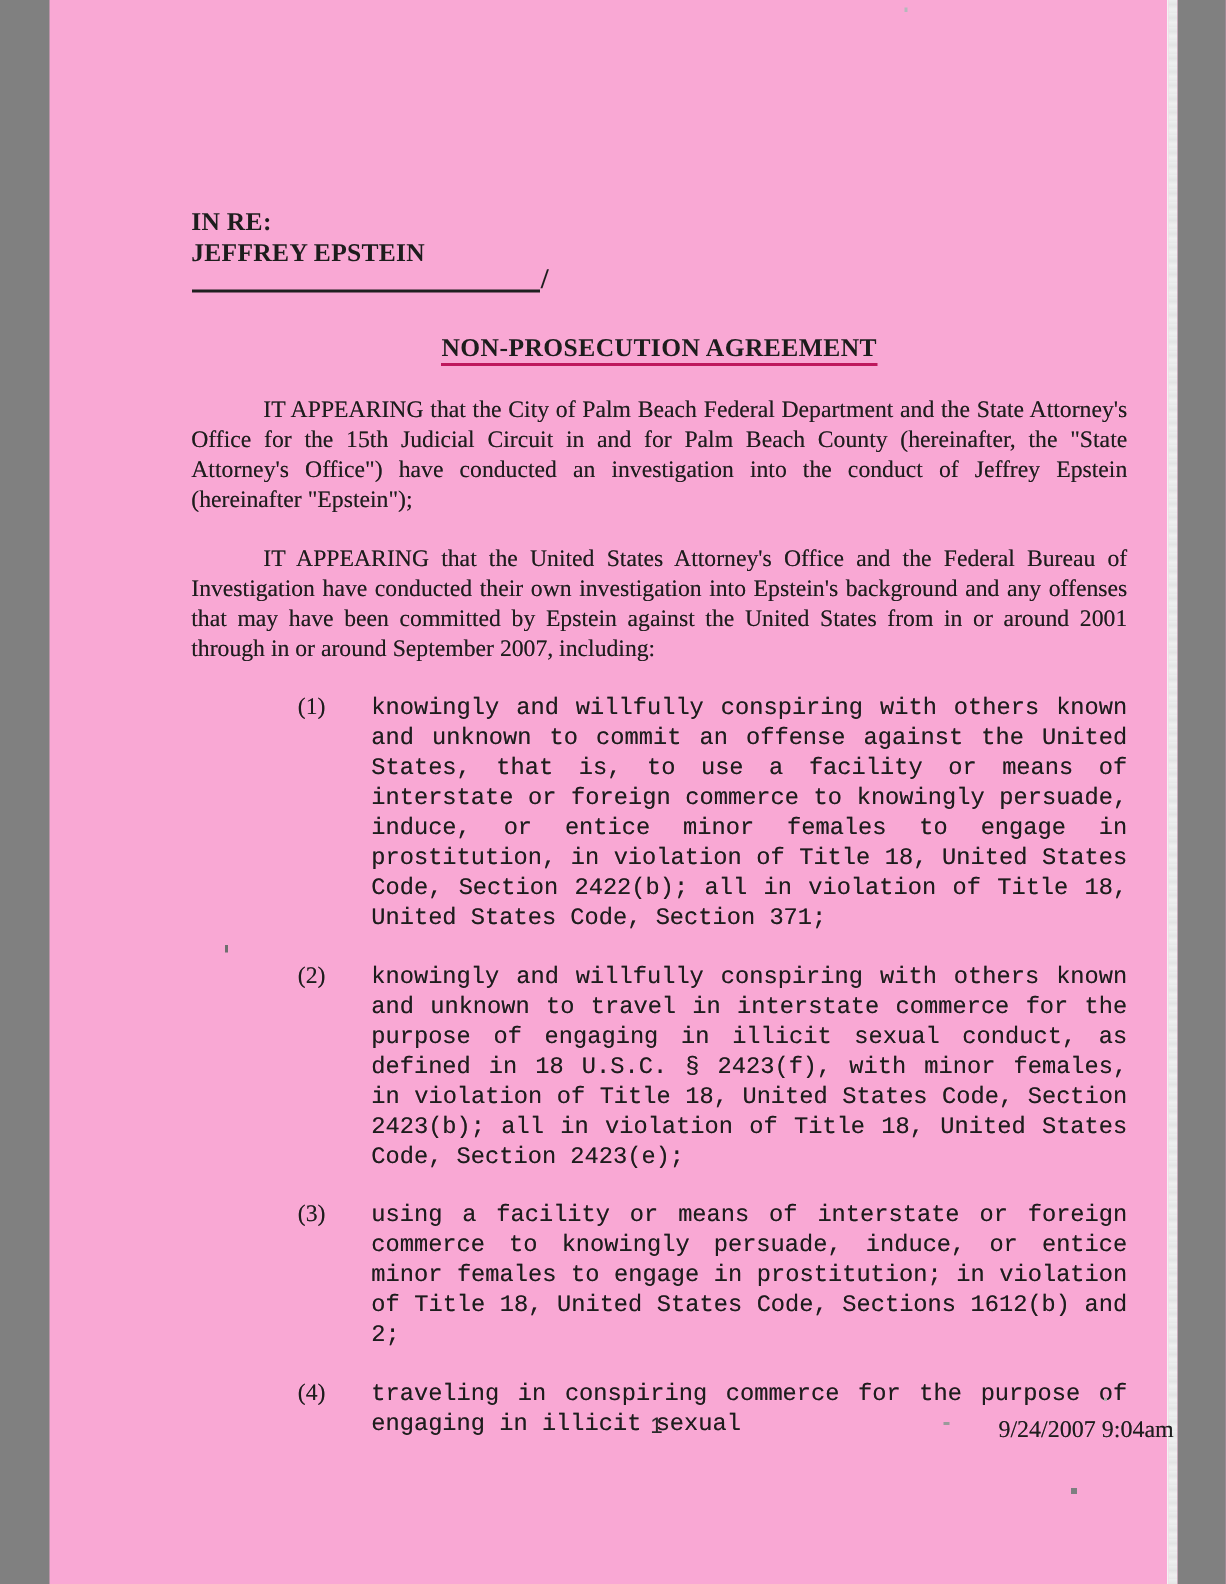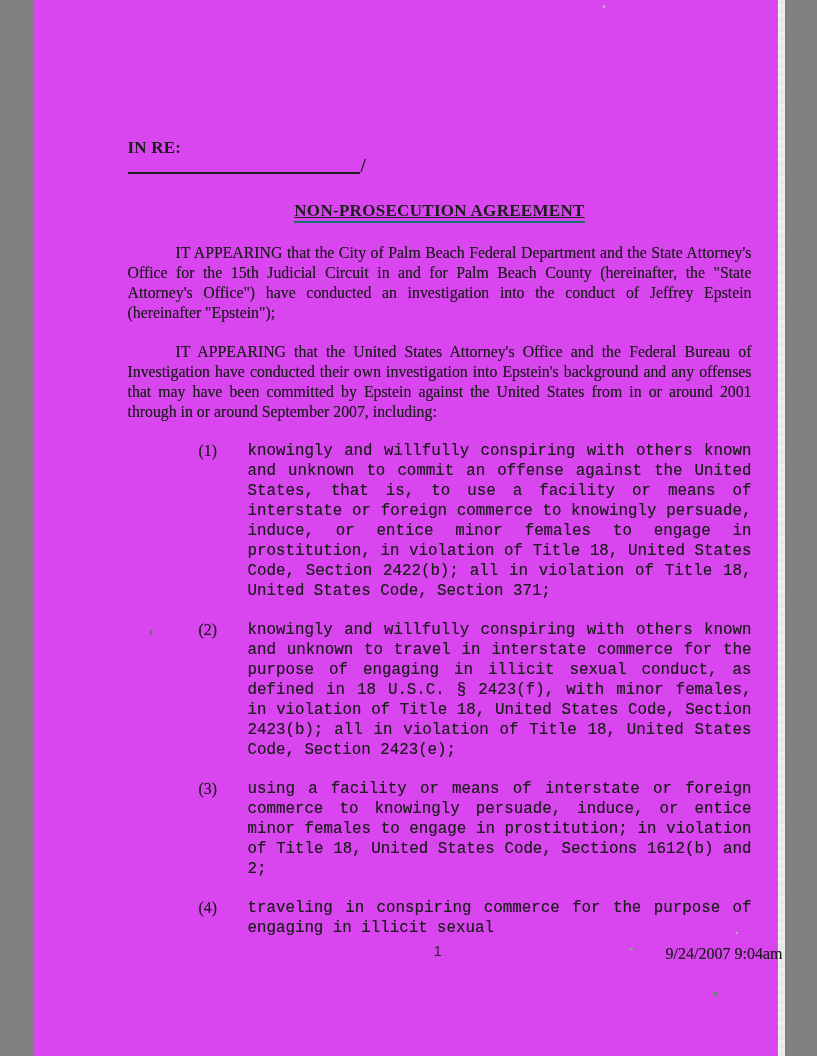--- a/index.html
+++ b/index.html
@@ -5,21 +5,21 @@
   html, body {
     margin: 0;
     padding: 0;
     background: #808080;
   }
   .page {
     position: relative;
     width: 752px;
     height: 1056px;
     margin: 0 auto;
-    background: #d946ef;
+    background: #f9a8d4;
     overflow: hidden;
     font-family: "Liberation Serif", serif;
     color: #1d1d1d;
   }
   
   .scan-edge {
     position: absolute;
     top: 0;
     right: 0;
     width: 6px;
@@ -62,23 +62,22 @@
   }
   .doc-title {
     margin: 26px 0 22px 0;
     text-align: center;
     font-weight: bold;
     font-size: 17px;
     line-height: 21px;
     letter-spacing: 0.3px;
   }
   .doc-title span {
-    border-bottom: 2px solid #0f766e;
+    border-bottom: 2px solid #be185d;
     padding-bottom: 1px;
-    text-decoration: underline;
   }
   .para {
     margin: 0 0 19px 0;
     font-size: 15.8px;
     line-height: 20px;
     text-align: justify;
     text-indent: 48px;
     text-shadow: 0 0 0.4px rgba(20,20,20,0.55);
   }
   .para.loose {
@@ -142,20 +141,21 @@
 <body>
 
 <div class="page">
 
   <div class="scan-edge"></div>
 
   <div class="content">
 
     <div class="case-caption">
       <div class="caption-line">IN RE:</div>
+      <div class="caption-line">JEFFREY EPSTEIN</div>
       <div class="caption-rule">
         <span class="rule-line"></span>
         <span class="slash">/</span>
       </div>
     </div>
 
     <div class="doc-title">
       <span>NON-PROSECUTION AGREEMENT</span>
     </div>
 

